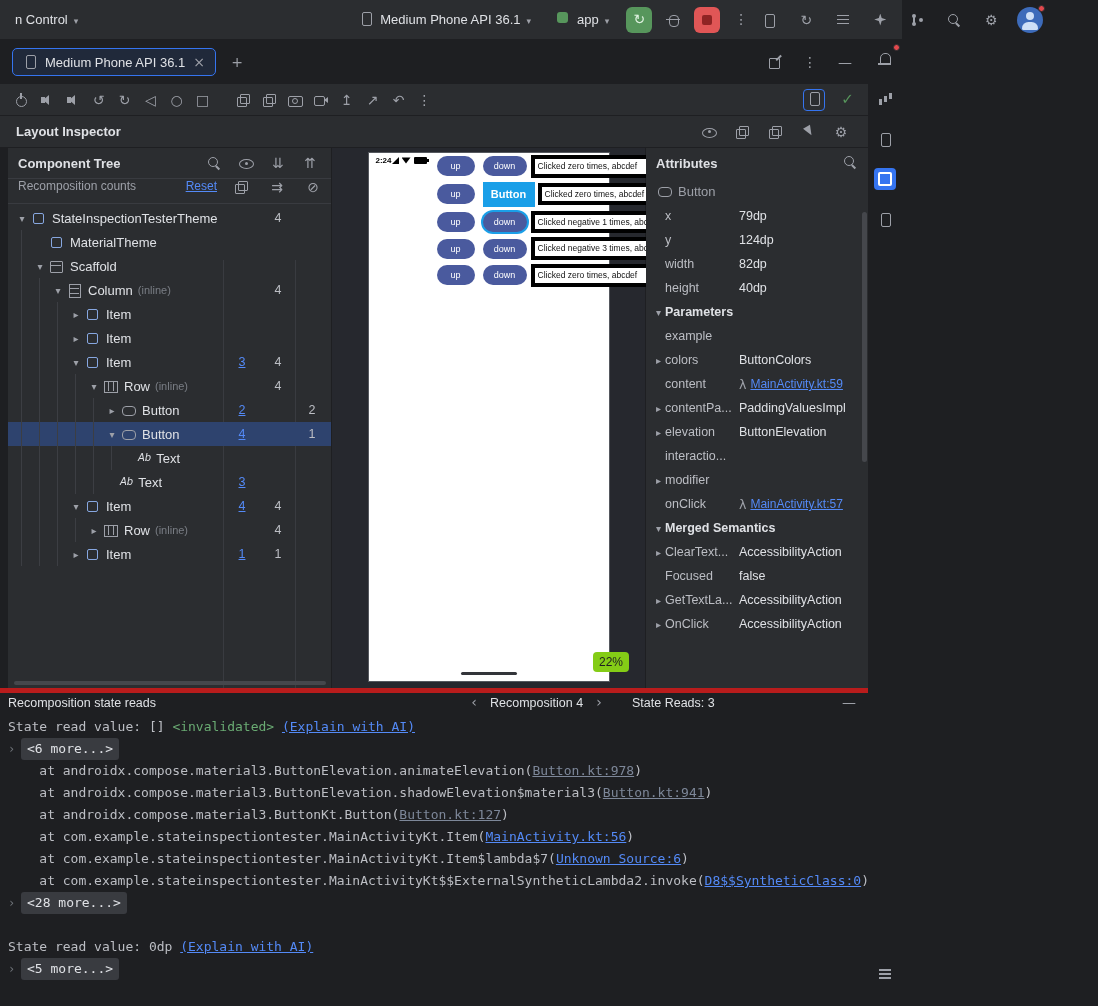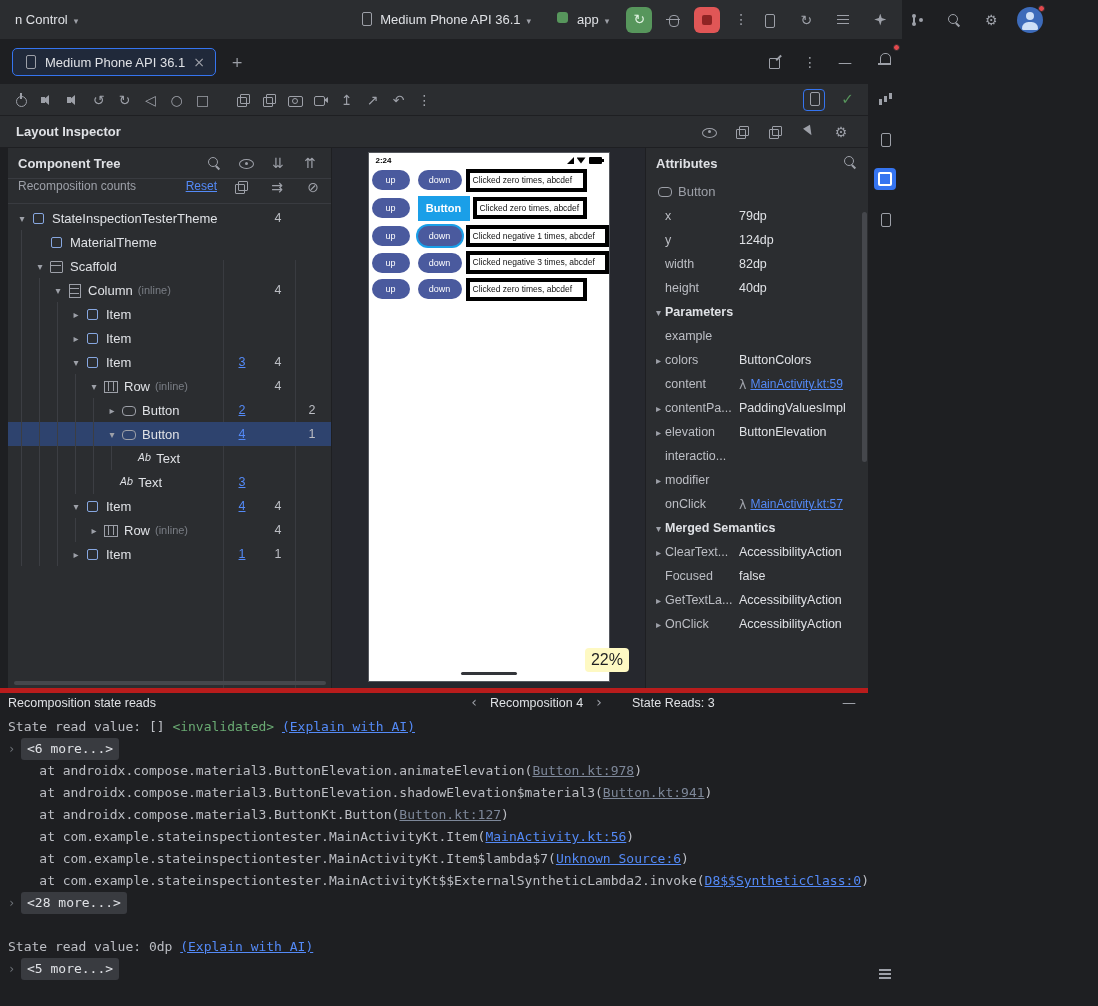--- a/index.html
+++ b/index.html
@@ -57,39 +57,39 @@
 .tchev{width:16px;font-size:10px;color:#9da0a8;display:inline-flex;justify-content:center;flex:none;font-family:"DejaVu Sans",sans-serif;}
 .tree-ic{margin-right:5px;flex:none;}
 .tlabel{color:#dfe1e5;}
 .tsuffix{color:#7a7e85;font-size:11px;margin-left:5px;}
 .cnt{position:absolute;width:36px;text-align:center;font-size:12.5px;color:#bcbec4;z-index:1;}
 .cnt1{right:71px;}.cnt2{right:35px;}.cnt3{right:1px;}
 .cnt.cl{color:#548af7;text-decoration:underline;}
 .hscroll{position:absolute;bottom:3px;left:6px;width:312px;height:4px;border-radius:2px;background:#45474c;}
 
 .dev-panel{flex:1;background:#26282e;position:relative;min-width:0;}
-.screen{position:absolute;left:50%;transform:translateX(-50%);top:4px;width:242px;height:530px;background:#ffffff;border:1px solid #55585e;display:flex;flex-direction:column;}
+.screen{position:absolute;left:50%;transform:translateX(-50%);top:4px;width:242px;height:530px;background:#ffffff;border:1px solid #55585e;display:flex;flex-direction:row;}
 .sbar{height:14px;display:flex;align-items:center;padding:0 7px;color:#000;font-size:8px;font-weight:700;}
 .sbar-right{margin-left:auto;display:flex;align-items:center;gap:3px;}
 .sb-signal{width:0;height:0;border-left:7px solid transparent;border-bottom:7px solid #000;}
 .sb-wifi{width:9px;height:7px;background:#000;clip-path:polygon(50% 100%,0 15%,100% 15%);}
 .sb-batt{width:13px;height:7px;background:#000;border-radius:1px;position:relative;}
 .sb-batt::after{content:"";position:absolute;right:-2px;top:2px;width:2px;height:3px;background:#000;}
 .drows{display:flex;flex-direction:column;}
 .drow{display:flex;align-items:center;padding:2px 22px 2px 3px;min-height:26px;}
 .drow.wide{padding-right:0;}
 .pill{height:20px;border-radius:10px;background:#4a5a9e;color:#fff;font-size:9px;display:inline-flex;align-items:center;justify-content:center;flex:none;}
 .pill.up{width:38px;margin-right:8px;}
 .pill.dn{width:44px;margin-right:4px;}
 .pill.outlined{box-shadow:0 0 0 2px #1a9fe8;}
 .sel-overlay{width:52px;height:25px;background:#1a9fe8;color:#fff;font-weight:700;font-size:11px;display:inline-flex;align-items:center;justify-content:center;margin-right:3px;flex:none;}
 .tfield{border:4px solid #000000;background:#fff;color:#111;font-size:8.5px;line-height:1.25;padding:2px 3px;flex:1;min-width:0;font-family:"Liberation Sans",sans-serif;}
 .drow:not(.wide) .tfield{white-space:nowrap;overflow:hidden;}
 .gesture{position:absolute;bottom:6px;left:50%;transform:translateX(-50%);width:56px;height:3px;border-radius:2px;background:#33353a;}
-.zoom-badge{position:absolute;right:16px;bottom:16px;background:#fef9c3;color:#1e1f22;font-size:16px;padding:3px 6px;border-radius:4px;}
+.zoom-badge{position:absolute;right:16px;bottom:16px;background:#84cc16;color:#1e1f22;font-size:12px;padding:3px 6px;border-radius:4px;}
 
 .attr-panel{width:222px;background:#2b2d30;display:flex;flex-direction:column;position:relative;flex:none;}
 .attr-head{height:30px;display:flex;align-items:center;padding:0 10px;flex:none;}
 .attr-head .p-title{font-weight:700;}
 .comp-head{height:26px;display:flex;align-items:center;gap:6px;padding:0 10px;color:#9da0a8;flex:none;}
 .attr-rows{flex:1;overflow:hidden;}
 .arow{height:24px;display:flex;align-items:center;padding:0 6px;font-size:12.5px;}
 .achev{width:13px;font-size:10px;color:#9da0a8;display:inline-flex;justify-content:center;flex:none;font-family:"DejaVu Sans",sans-serif;}
 .akey{width:74px;color:#bcbec4;overflow:hidden;white-space:nowrap;flex:none;}
 .aval{flex:1;color:#dfe1e5;white-space:nowrap;overflow:hidden;display:flex;align-items:center;gap:4px;}

